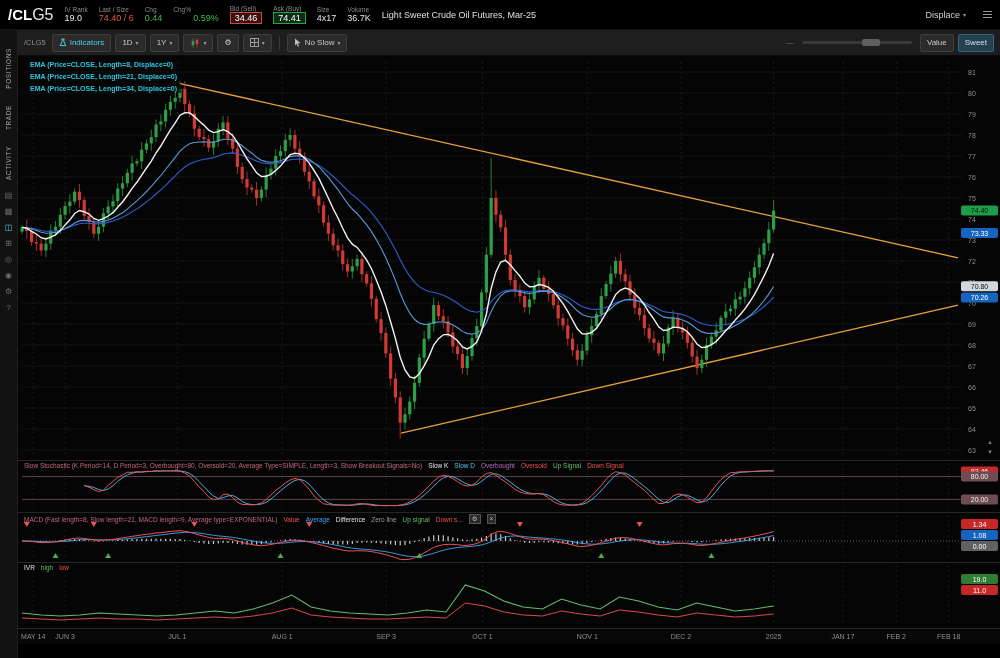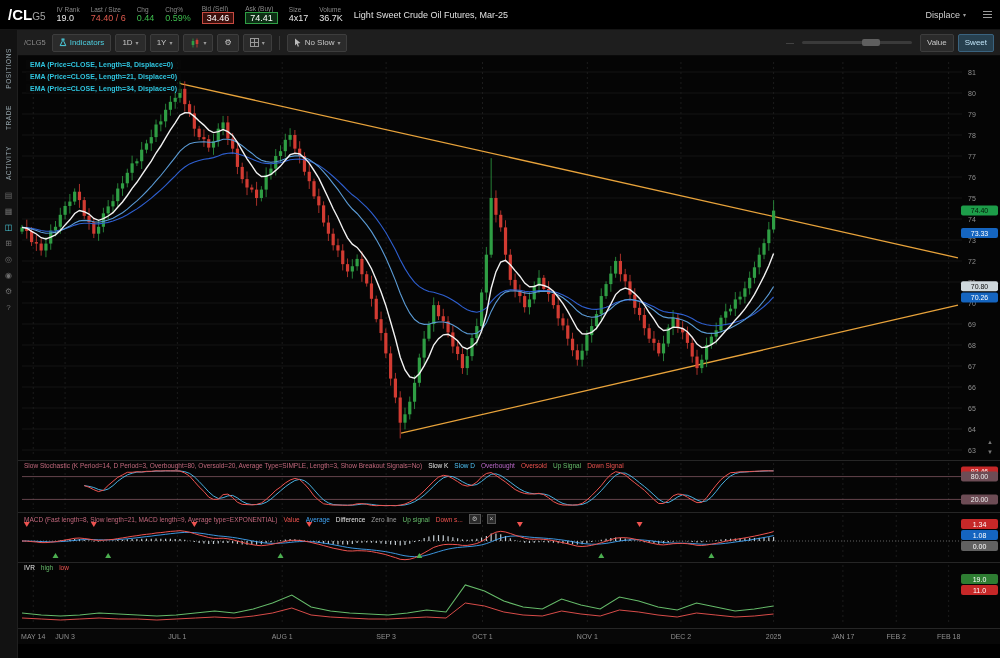--- a/index.html
+++ b/index.html
@@ -2,21 +2,21 @@
 <html><head>
 <meta charset="utf-8">
 <style>
   *{box-sizing:border-box;margin:0;padding:0}
   body{width:1000px;height:658px;margin:0;background:#000;overflow:hidden;
        font-family:"Liberation Sans",sans-serif;color:#ddd;-webkit-font-smoothing:antialiased}
 
   
   .topbar{height:30px;background:#000;display:flex;align-items:center;padding:0 8px;gap:11px;border-bottom:1px solid #151515}
   .sym{font-size:15px;font-weight:bold;color:#fff;cursor:pointer;white-space:nowrap}
-  .sym .suf{font-size:10px;color:#a3a3a3;font-weight:normal}
+  .sym .suf{font-size:16px;color:#e5e5e5;font-weight:normal}
   .stat{display:flex;flex-direction:column;line-height:1.15;align-items:flex-start;white-space:nowrap}
   .stat .sl{font-size:6.5px;color:#8a8a8a}
   .stat .sv{font-size:9px;color:#e8e8e8}
   .sv.box-sell{border:1px solid #c74a40;background:#3c0f0c;padding:0 4px;color:#fff}
   .sv.box-buy{border:1px solid #2f9e44;background:#0c2e14;padding:0 4px;color:#fff}
   .desc{font-size:9px;color:#e0e0e0}
   .acct{margin-left:auto;font-size:9px;color:#cfcfcf;display:flex;gap:3px;align-items:center;cursor:pointer;white-space:nowrap}
   .caret{font-size:6px;color:#9a9a9a}
   .burger{display:flex;flex-direction:column;gap:1.5px;margin-left:6px;cursor:pointer}
   .burger i{display:block;width:9px;height:1.5px;background:#9a9a9a}
@@ -74,21 +74,21 @@
       <div class="stat">
         <span class="sl">Last / Size</span>
         <span class="sv" style="color: rgb(224, 90, 78);">74.40 / 6</span>
       </div>
       <div class="stat">
         <span class="sl">Chg</span>
         <span class="sv" style="color: rgb(61, 189, 78);">0.44</span>
       </div>
       <div class="stat">
         <span class="sl">Chg%</span>
-        <span class="sv" style="color: rgb(61, 189, 78);">0.59%</span>
+        <span class="sv" style="color: rgb(61, 189, 78); margin-left: 20px;">0.59%</span>
       </div>
       <div class="stat">
         <span class="sl">Bid (Sell)</span>
         <span class="sv box-sell">34.46</span>
       </div>
       <div class="stat">
         <span class="sl">Ask (Buy)</span>
         <span class="sv box-buy">74.41</span>
       </div>
       <div class="stat">

